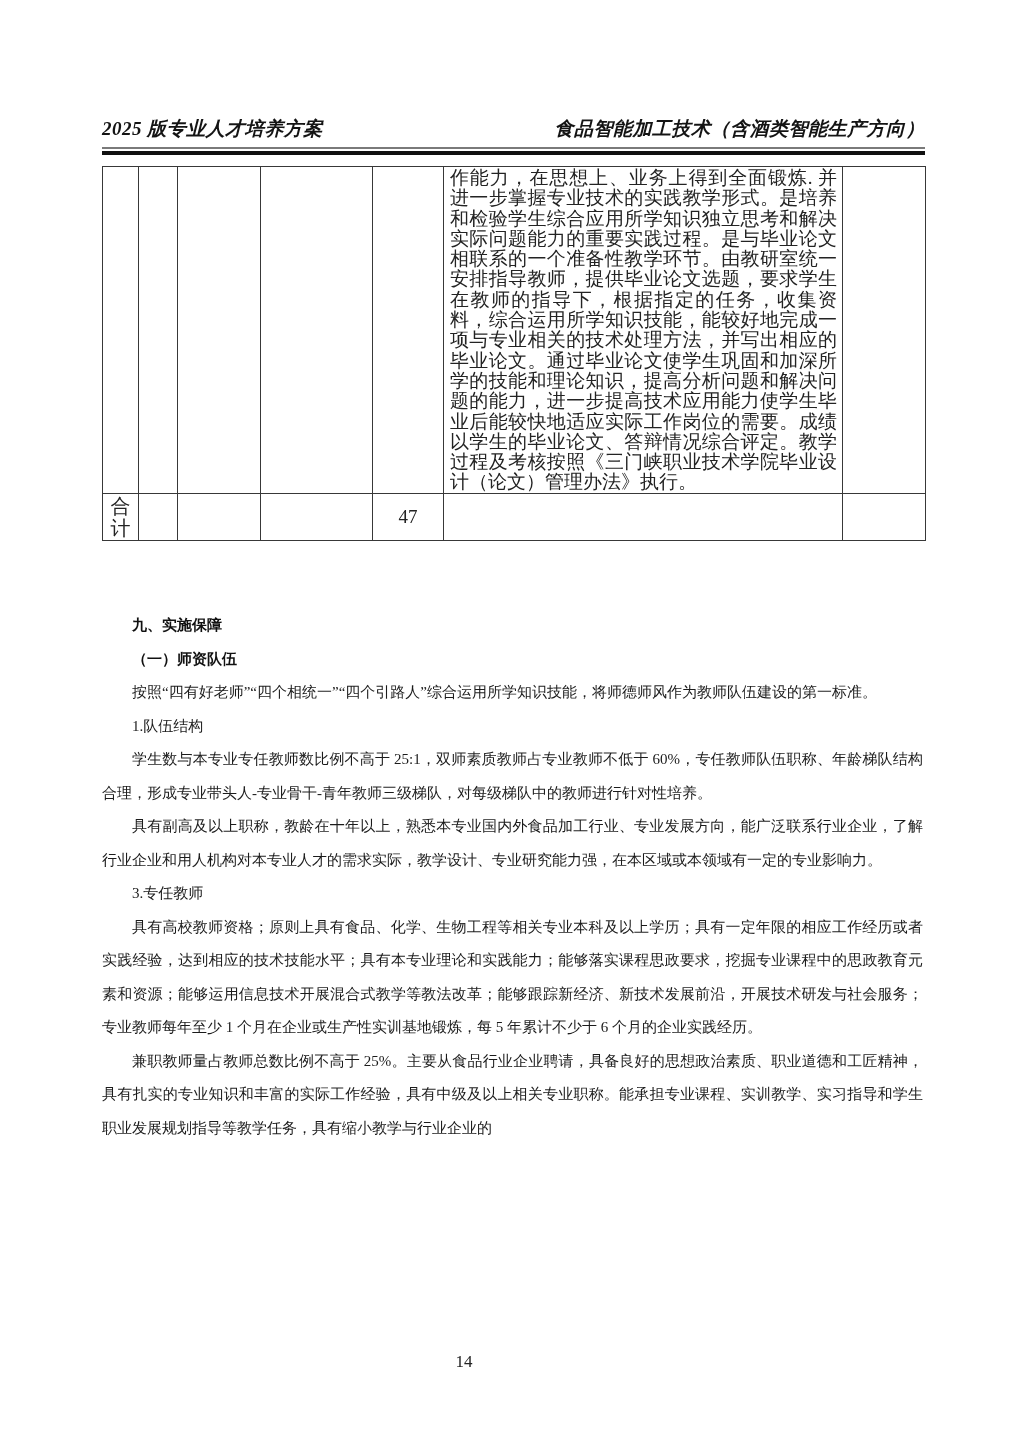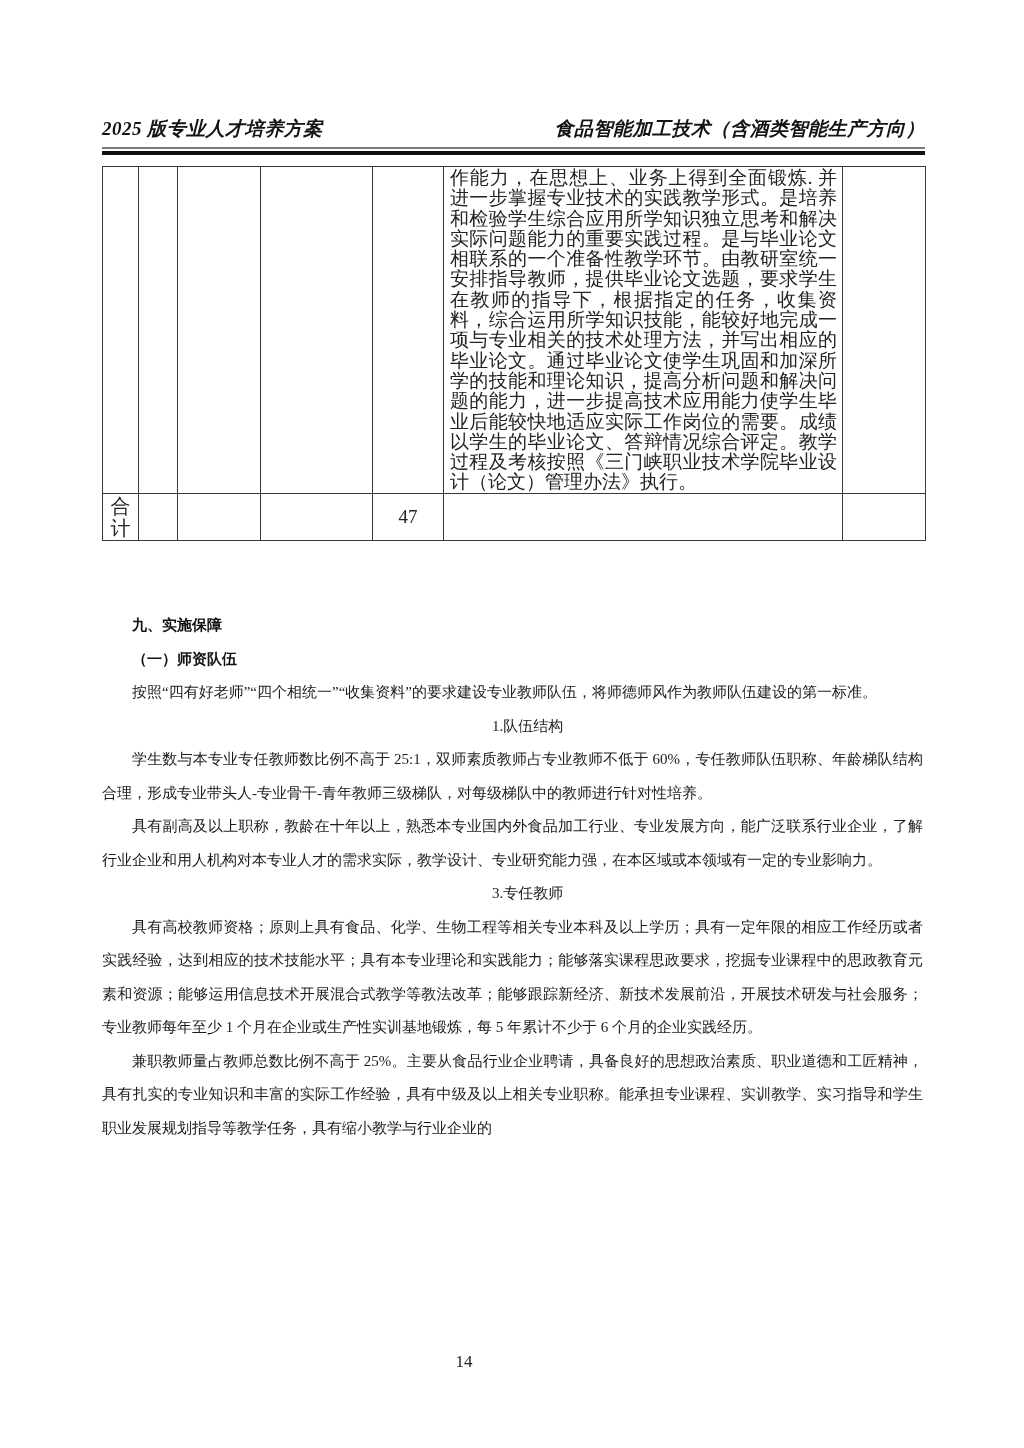--- a/index.html
+++ b/index.html
@@ -41,21 +41,21 @@
     text-align:center; font-size:20px; line-height:22px; padding:1px 7px; color:#232323;
   }
   .total-value { text-align:center; font-size:19px; color:#232323; }
 
   
   .body-text {
     position:absolute; left:102px; top:564px; width:821px;
     font-size:15px; line-height:33.5px; color:#1b1b1b;margin-top:45px;
   }
   .h-level1, .h-level2 { font-weight:bold; text-indent:2em; color:#111; }
-  .item-title { text-indent:2em; font-weight:normal;text-align:center; }
+  .item-title { text-indent:2em; font-weight:normal; }
   .para { text-indent:2em; text-align:justify; text-justify:inter-ideograph; }
 
   
   .page-num {
     position:absolute; left:0; top:1352px; width:928px;
     text-align:center; font-size:17px; color:#222;
   }
 </style>
 </head>
 <body>
@@ -98,21 +98,21 @@
         <td class="total-value">47</td>
         <td></td>
         <td></td>
       </tr>
     </tbody>
   </table>
 
   <div class="body-text">
     <div class="h-level1">九、实施保障</div>
     <div class="h-level2">（一）师资队伍</div>
-    <p class="para">按照“四有好老师”“四个相统一”“收集资料”的要求建设专业教师队伍，将师德师风作为教师队伍建设的第一标准。</p>
+    <p class="para">按照“四有好老师”“四个相统一”“四个引路人”综合运用所学知识技能，将师德师风作为教师队伍建设的第一标准。</p>
 
     <div class="item-title">1.队伍结构</div>
     <p class="para">学生数与本专业专任教师数比例不高于 25:1，双师素质教师占专业教师不低于 60%，专任教师队伍职称、年龄梯队结构合理，形成专业带头人-专业骨干-青年教师三级梯队，对每级梯队中的教师进行针对性培养。</p>
 
     <p class="para">具有副高及以上职称，教龄在十年以上，熟悉本专业国内外食品加工行业、专业发展方向，能广泛联系行业企业，了解行业企业和用人机构对本专业人才的需求实际，教学设计、专业研究能力强，在本区域或本领域有一定的专业影响力。</p>
 
     <div class="item-title">3.专任教师</div>
     <p class="para">具有高校教师资格；原则上具有食品、化学、生物工程等相关专业本科及以上学历；具有一定年限的相应工作经历或者实践经验，达到相应的技术技能水平；具有本专业理论和实践能力；能够落实课程思政要求，挖掘专业课程中的思政教育元素和资源；能够运用信息技术开展混合式教学等教法改革；能够跟踪新经济、新技术发展前沿，开展技术研发与社会服务；专业教师每年至少 1 个月在企业或生产性实训基地锻炼，每 5 年累计不少于 6 个月的企业实践经历。</p>
 
     <p class="para">兼职教师量占教师总数比例不高于 25%。主要从食品行业企业聘请，具备良好的思想政治素质、职业道德和工匠精神，具有扎实的专业知识和丰富的实际工作经验，具有中级及以上相关专业职称。能承担专业课程、实训教学、实习指导和学生职业发展规划指导等教学任务，具有缩小教学与行业企业的</p>

